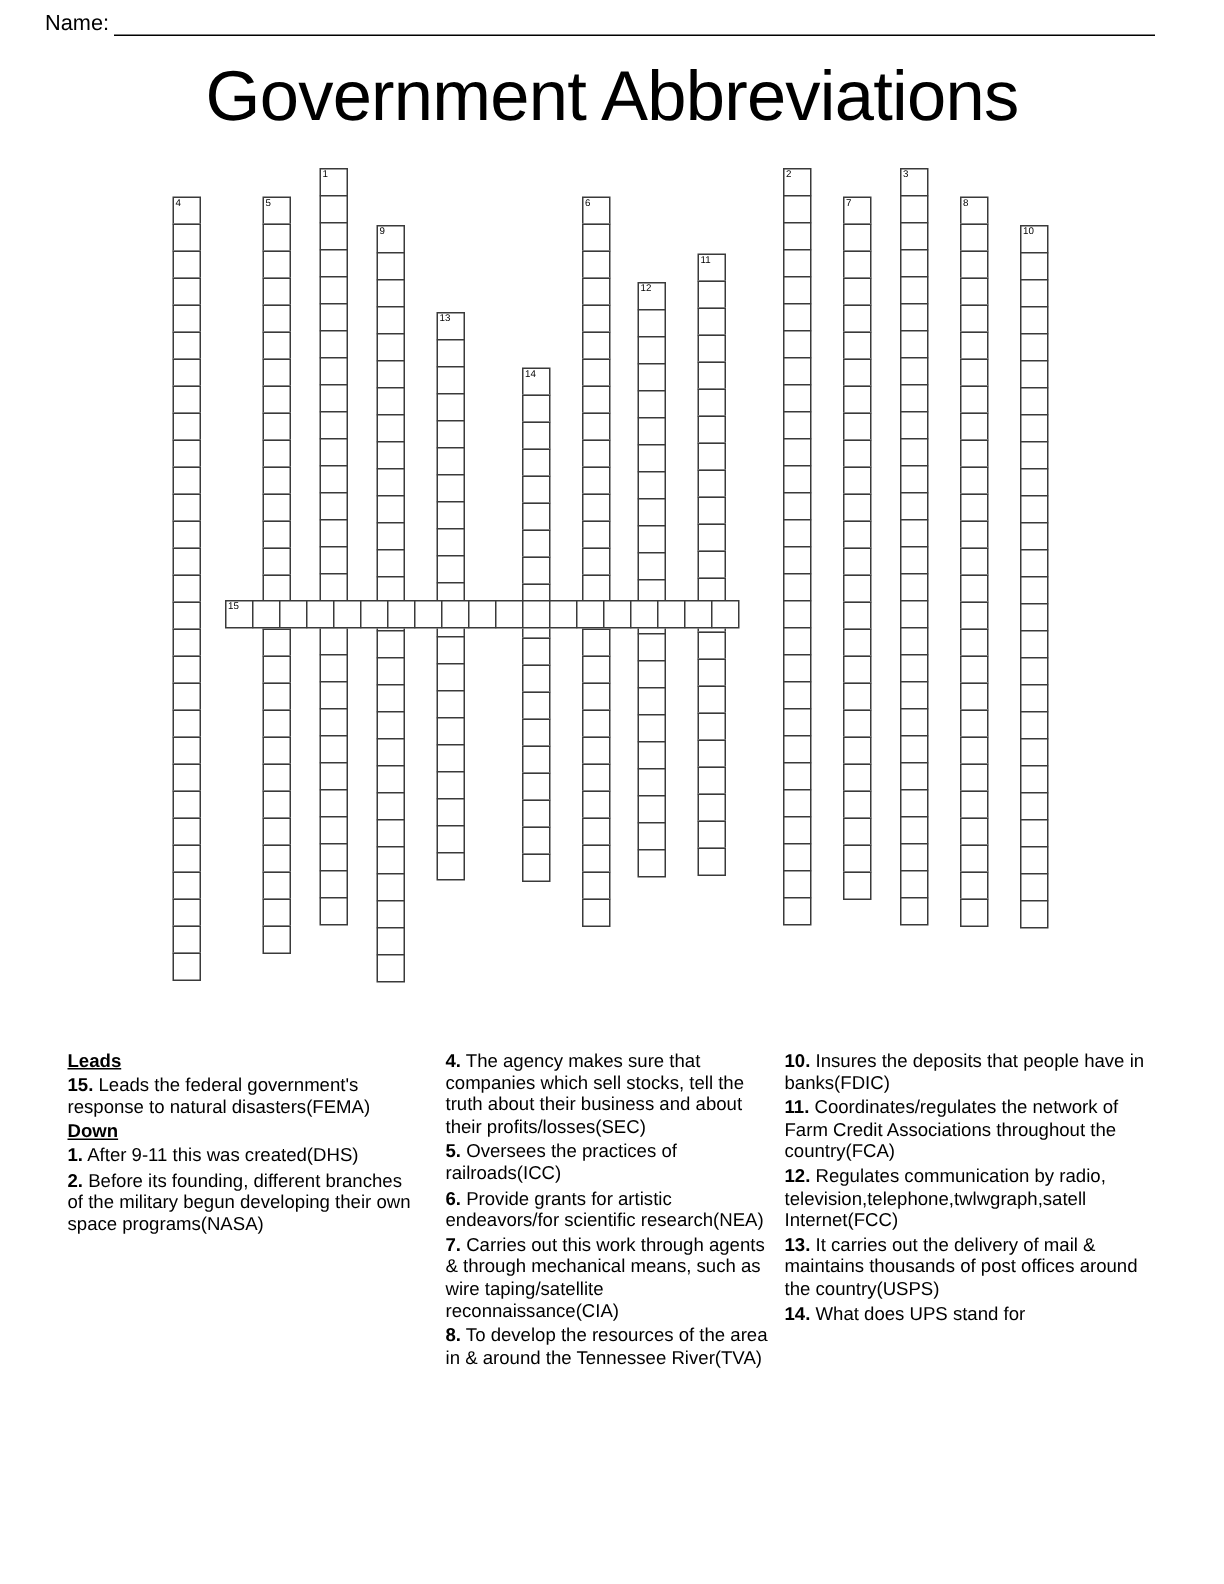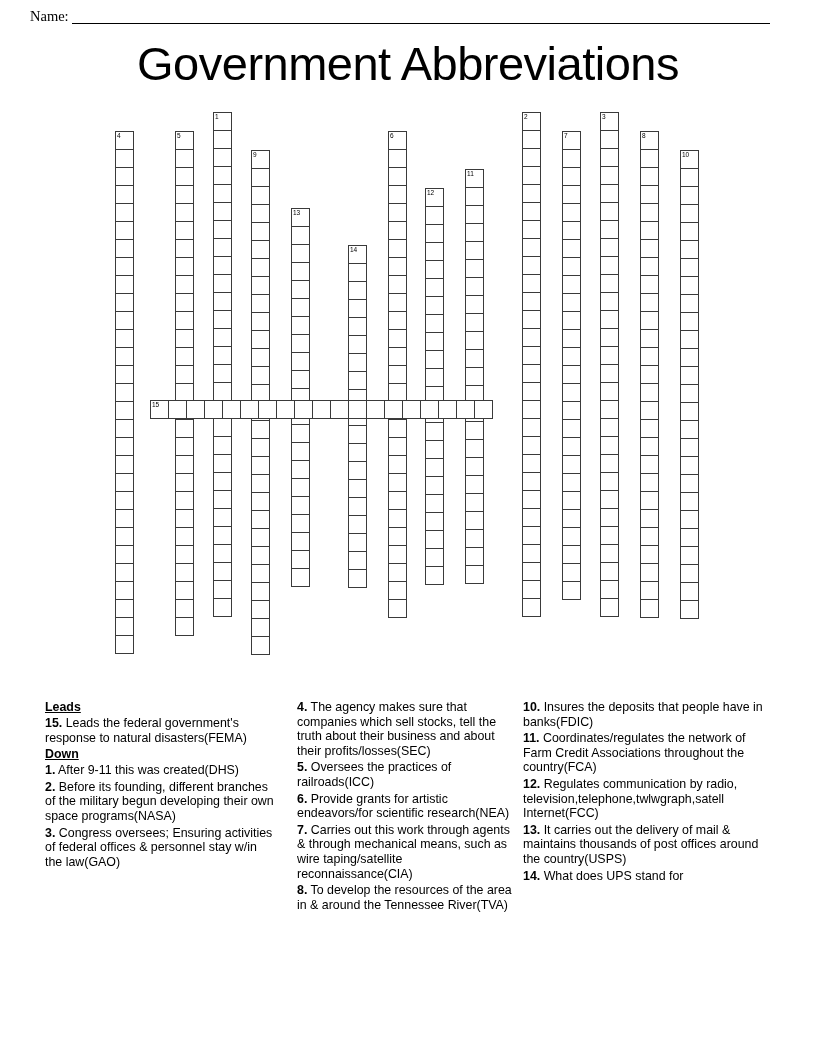--- a/index.html
+++ b/index.html
@@ -19,21 +19,20 @@
 
   
   #name-row {
     position: absolute;
     left: 30px;
     top: 2px;
     width: 740px;
     height: 22px;
     display: flex;
     align-items: flex-end;
-    font-family: Liberation Serif, serif;
   }
   #name-label {
     font-size: 14.5px;
     line-height: 16px;
     white-space: nowrap;
     padding-right: 3px;
   }
   #name-blank {
     flex: 1 1 auto;
     border-bottom: 1px solid #000;
@@ -535,21 +534,20 @@
     <div class="cell" style="left: 474px; top: 400px;"></div>
   </div>
 
 <div id="clues">
   <div class="clue-col" id="clue-col-1">
       <div class="heading">Leads</div>
       <p class="clue"><span class="cnum">15.</span><span class="ctext"> Leads the federal government's response to natural disasters(FEMA)</span></p>
       <div class="heading">Down</div>
       <p class="clue"><span class="cnum">1.</span><span class="ctext"> After 9-11 this was created(DHS)</span></p>
       <p class="clue"><span class="cnum">2.</span><span class="ctext"> Before its founding, different branches of the military begun developing their own space programs(NASA)</span></p>
-      <p class="clue"><span class="cnum">3.</span><span class="ctext"> Congress oversees; Ensuring activities of federal offices &amp; personnel stay w/in the law(GAO)</span></p>
     </div>
   <div class="clue-col" id="clue-col-2">
       <p class="clue"><span class="cnum">4.</span><span class="ctext"> The agency makes sure that companies which sell stocks, tell the truth about their business and about their profits/losses(SEC)</span></p>
       <p class="clue"><span class="cnum">5.</span><span class="ctext"> Oversees the practices of railroads(ICC)</span></p>
       <p class="clue"><span class="cnum">6.</span><span class="ctext"> Provide grants for artistic endeavors/for scientific research(NEA)</span></p>
       <p class="clue"><span class="cnum">7.</span><span class="ctext"> Carries out this work through agents &amp; through mechanical means, such as wire taping/satellite reconnaissance(CIA)</span></p>
       <p class="clue"><span class="cnum">8.</span><span class="ctext"> To develop the resources of the area in &amp; around the Tennessee River(TVA)</span></p>
     </div>
   <div class="clue-col" id="clue-col-3">
       <p class="clue"><span class="cnum">10.</span><span class="ctext"> Insures the deposits that people have in banks(FDIC)</span></p>

